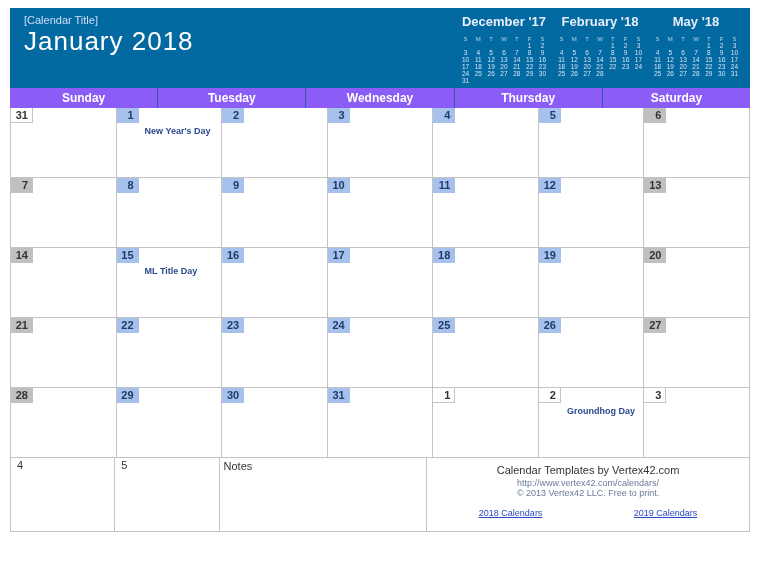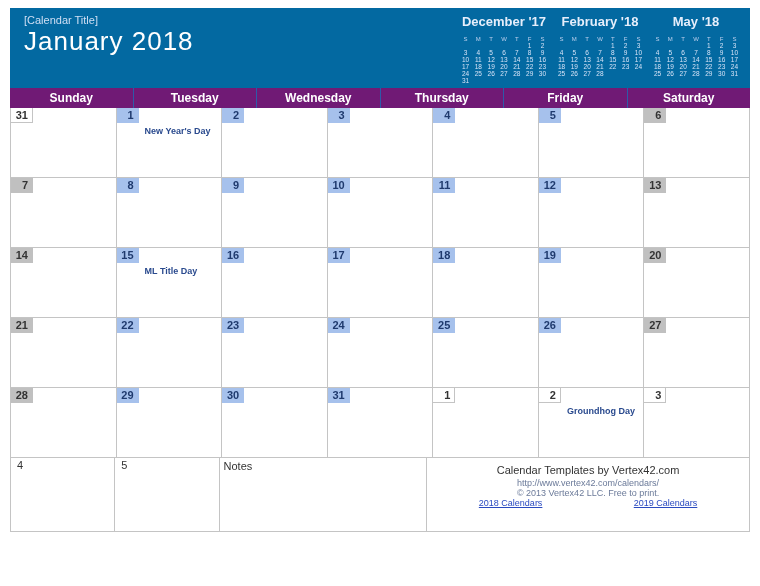--- a/index.html
+++ b/index.html
@@ -55,21 +55,21 @@
     font-size: 6px;
   }
   .mini-cal .mc-row {
     display: flex;
     justify-content: space-between;
   }
   .mini-cal span { width: 11px; text-align: center; display: inline-block; }
 
   .dow-row {
     display: flex;
-    background: #701a75;
+    background: #8b5cf6;
     color: #fff;
   }
   .dow {
     flex: 1;
     text-align: center;
     font-size: 12px;
     font-weight: bold;
     padding: 3px 0;
     border-right: 1px solid #2e5aa8;
   }
@@ -143,20 +143,21 @@
     font-size: 11px;
     color: #333;
     margin-bottom: 2px;
   }
   .footer-credit a {
     color: #2a4ac0;
     text-decoration: underline;
     font-size: 9px;
   }
   .footer-credit .links {
+    margin-top: 10px;
     display: flex;
     justify-content: space-around;
     align-items: center;
   }
   .notes-label {
     font-size: 11px;
     color: #333;
     padding: 2px 4px;
   }
   .footer-day .num {
@@ -354,21 +355,20 @@
         </div>
       </div>
     </div>
 </div>
 
 <div class="dow-row">
     <div class="dow">Sunday</div>
     <div class="dow">Tuesday</div>
     <div class="dow">Wednesday</div>
     <div class="dow">Thursday</div>
-    <div class="dow">Friday</div>
     <div class="dow">Saturday</div>
   </div>
 
 <div class="grid">
     <div class="week">
       <div class="day plain"><span class="day-num">31</span></div>
       <div class="day blue"><span class="day-num">1</span><span class="day-event">New Year's Day</span></div>
       <div class="day blue"><span class="day-num">2</span></div>
       <div class="day blue"><span class="day-num">3</span></div>
       <div class="day blue"><span class="day-num">4</span></div>

